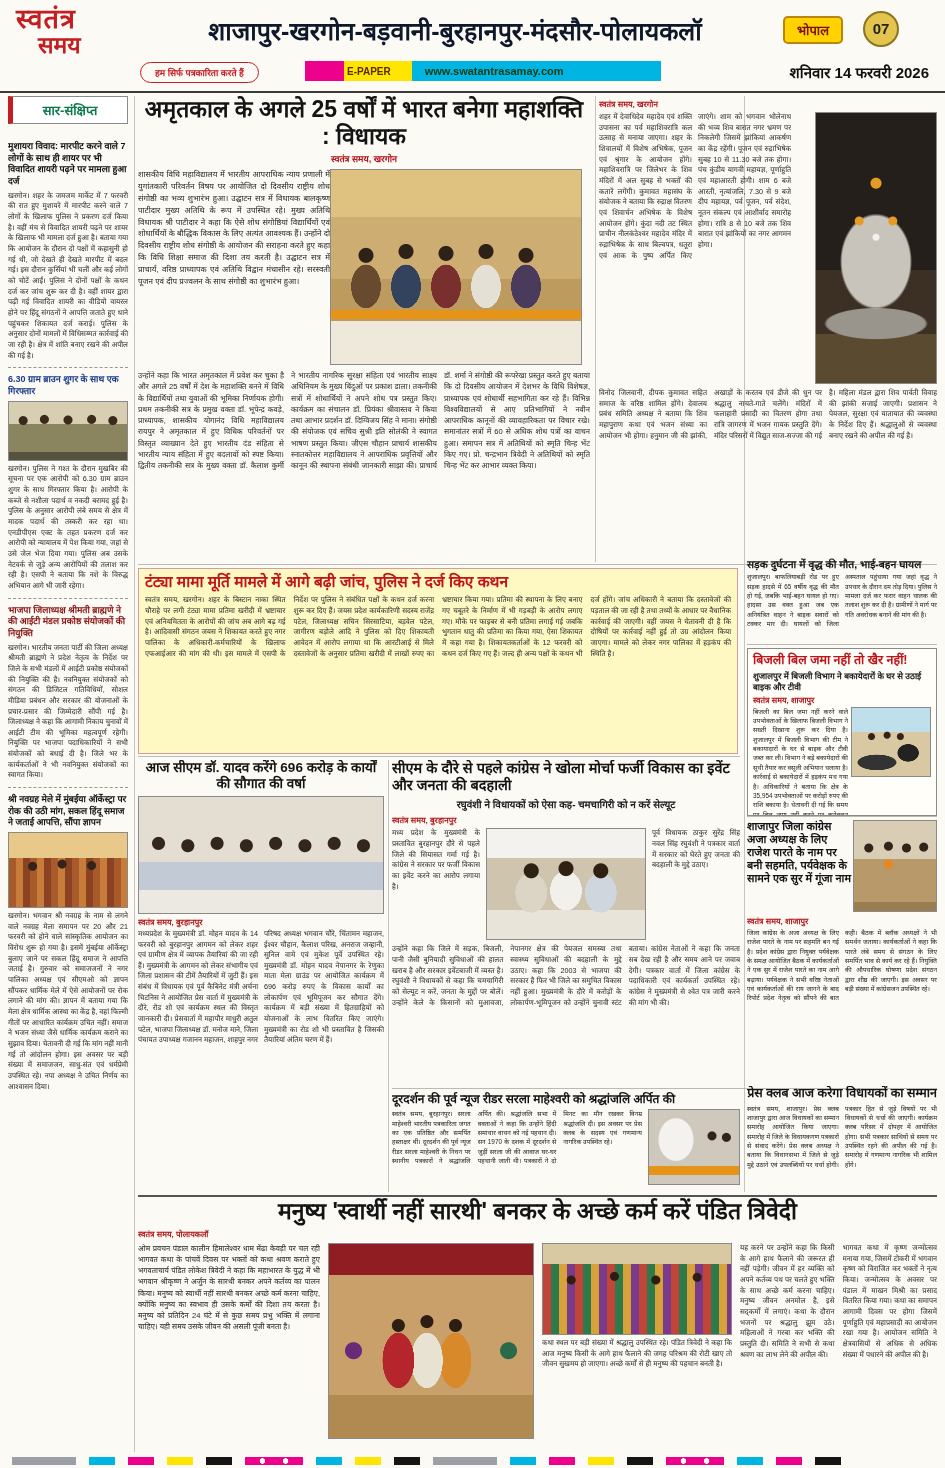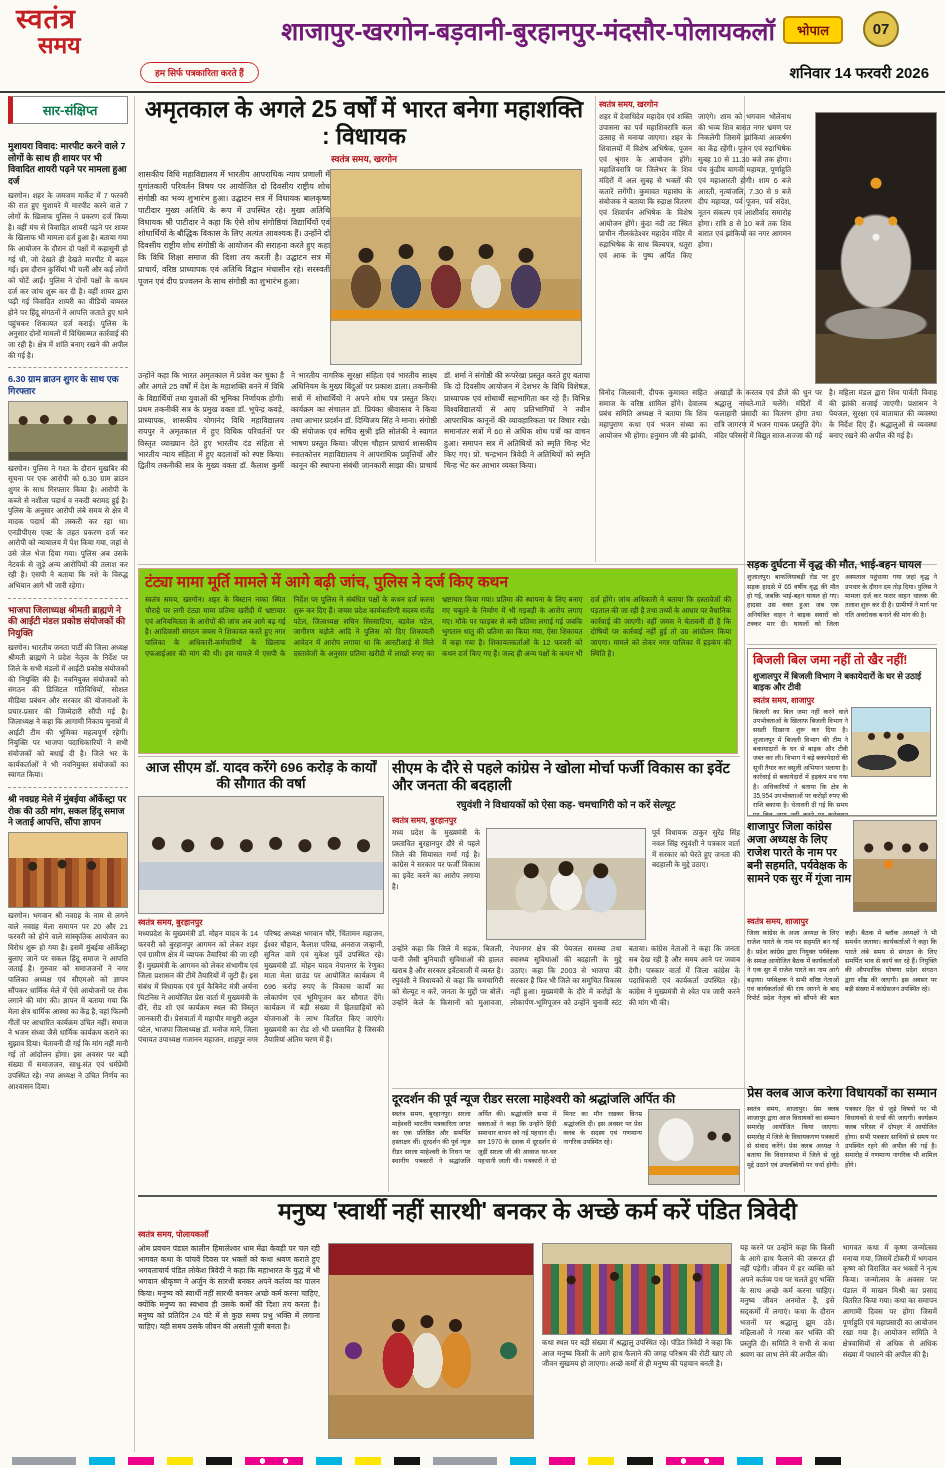--- a/index.html
+++ b/index.html
@@ -5,22 +5,22 @@
   * { margin:0; padding:0; box-sizing:border-box; }
   html,body { background:#e9e9e9; }
   #page { position:relative; width:945px; height:1468px; margin:0 auto; background:#fbfaf5;
           font-family:"Liberation Sans","DejaVu Sans",sans-serif; color:#1a1a1a; overflow:hidden; }
 
   
   #masthead { position:absolute; left:0; top:0; width:945px; height:91px; }
   #logo { position:absolute; left:16px; top:6px; width:115px; }
   .logo-l1 { font-size:27px; font-weight:bold; color:#c41d22; line-height:1.0; letter-spacing:1px; }
   .logo-l2 { font-size:23px; font-weight:bold; color:#c41d22; line-height:1.05; padding-left:22px; }
-  #cities { position:absolute; left:135px; top:13px; width:640px; text-align:right;
-            font-size:25px; font-weight:bold; color:#701a75; }
+  #cities { position:absolute; left:135px; top:13px; width:640px; text-align:center;
+            font-size:25px; font-weight:bold; color:#0f172a; }
   #edition { position:absolute; right:102px; top:16px; background:#ffd200; border:2px solid #b8860b;
              border-radius:5px; padding:3px 12px; font-size:13px; font-weight:bold; color:#7a1010; }
   #pageno { position:absolute; right:46px; top:11px; width:36px; height:36px; border-radius:50%;
             background:#e3c44c; border:2px solid #8a7520; text-align:center; line-height:32px;
             font-size:15px; font-weight:bold; color:#222; }
   #tagline { position:absolute; left:140px; top:62px; border:1px solid #c41d22; border-radius:12px;
              color:#c41d22; font-size:9px; padding:3px 14px; font-weight:bold; }
   #epaper { position:absolute; left:305px; top:61px; width:356px; height:20px;
             background:linear-gradient(90deg,#ec008c 0 11%,#ffe500 11% 30%,#00b5e2 30% 100%);
             display:flex; align-items:center; }
@@ -145,21 +145,21 @@
       repeating-linear-gradient(90deg,#c2453a 0 8px,#2f7a4a 8px 16px,#d8a23a 16px 24px,#7a3a8a 24px 32px); }
 
   
   #lead { left:138px; top:96px; width:452px; height:466px; }
   #lead .hl { font-size:23px; text-align:center; }
   #lead .byline { text-align:center; font-size:9px; }
   .lead-row { display:flex; margin:4px 0 5px 0; }
   #shiv { left:599px; top:96px; width:338px; height:466px; }
   #shiv .hl { font-size:15px; }
   .shiv-row { display:flex; gap:24px; margin:3px 0 4px 0;justify-content:flex-end; }
-  #tantya { left:138px; top:568px; width:600px; height:186px; border:1px solid #d49c9c; padding:4px 6px; background:#84cc16; }
+  #tantya { left:138px; top:568px; width:600px; height:186px; border:1px solid #d49c9c; padding:4px 6px; background:#fef9c3; }
   #tantya .hl { font-size:15.5px; color:#c11318; margin-bottom:4px; }
   #cm { left:138px; top:760px; width:246px; height:432px; }
   #cm .hl { font-size:13.5px; text-align:center; }
   #congress { left:392px; top:760px; width:348px; height:326px; }
   #congress .hl { font-size:14.5px; text-align:left; }
   #congress .sub { font-size:10px; font-weight:bold; text-align:center; margin:3px 0; color:#222; }
   .cong-row { display:flex; gap:6px; margin:3px 0 4px 0; }
   #dd { left:392px; top:1092px; width:348px; height:100px; }
   #dd .hl { font-size:12px; margin-bottom:3px; }
   .dd-row { display:flex; gap:6px; }
@@ -194,20 +194,24 @@
 
   <header id="masthead">
     <div id="logo">
       <div class="logo-l1">स्वतंत्र</div>
       <div class="logo-l2">समय</div>
     </div>
     <div id="cities">शाजापुर-खरगोन-बड़वानी-बुरहानपुर-मंदसौर-पोलायकलॉ</div>
     <div id="edition">भोपाल</div>
     <div id="pageno">07</div>
     <div id="tagline">हम सिर्फ पत्रकारिता करते हैं</div>
+    <div id="epaper">
+      <span class="ep-l">E-PAPER</span>
+      <span class="ep-u">www.swatantrasamay.com</span>
+    </div>
     <div id="idate">शनिवार 14 फरवरी 2026</div>
   </header>
   <div class="hline" style="top:91px;left:0;width:945px;height:2px;background:#3a3a3a;"></div>
 
   <div class="vline" style="left:134px;top:96px;height:1356px;"></div>
   <div class="vline" style="left:595px;top:96px;height:466px;"></div>
   <div class="vline" style="left:744px;top:96px;height:1096px;"></div>
   <div class="vline" style="left:388px;top:760px;height:432px;"></div>
   <div class="hline" style="top:564px;left:138px;width:799px;"></div>
   <div class="hline" style="top:756px;left:138px;width:602px;"></div>

